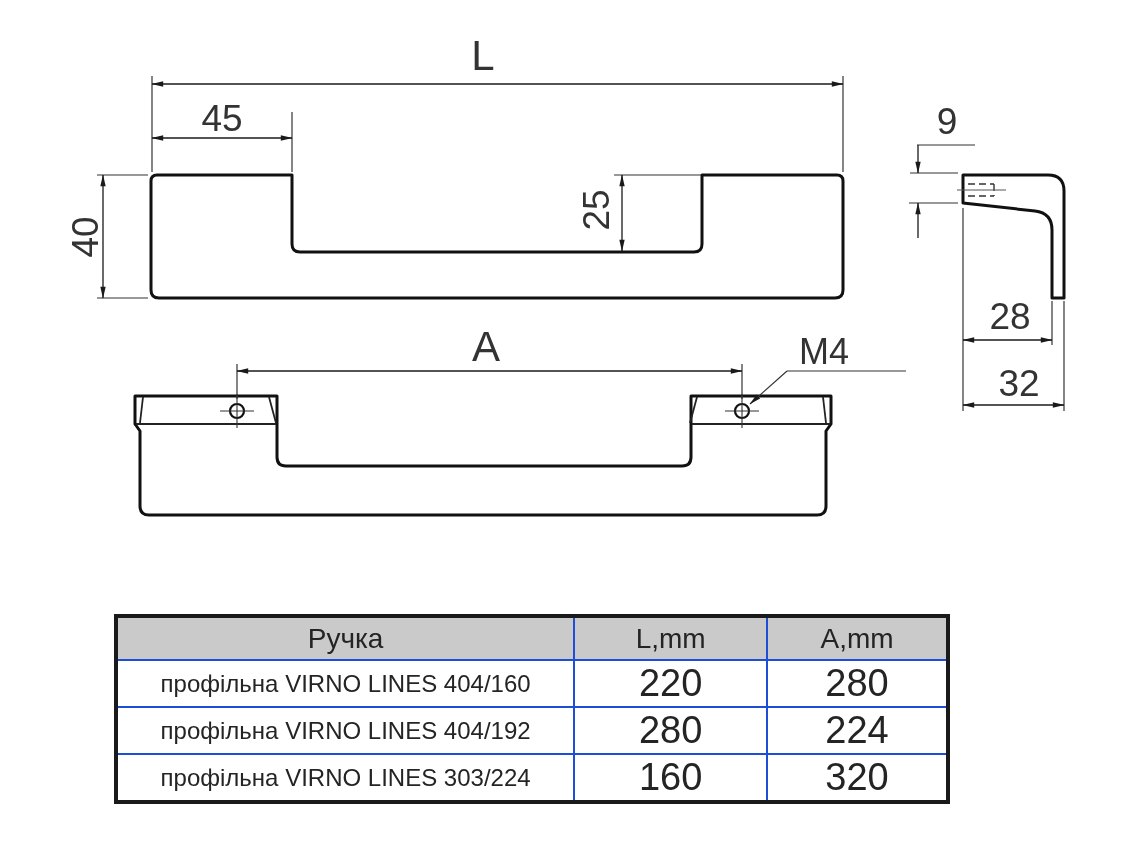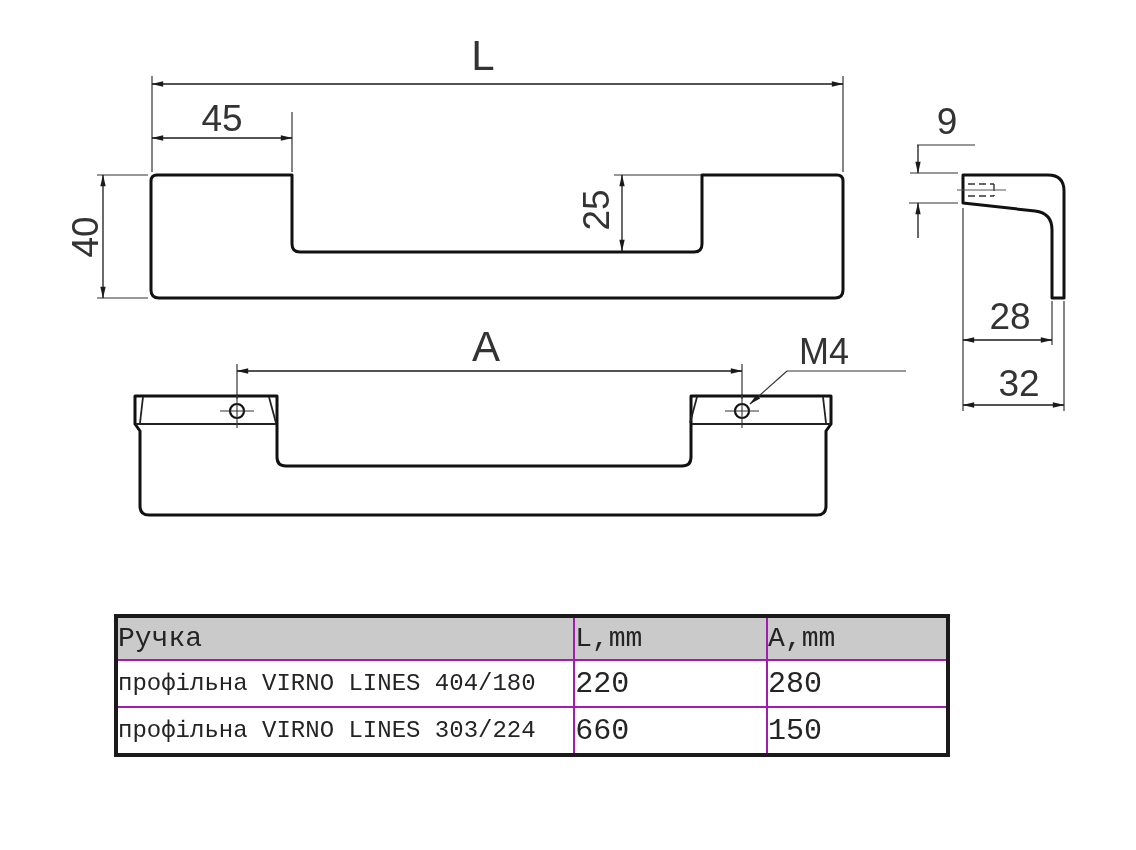--- a/index.html
+++ b/index.html
@@ -16,29 +16,29 @@
   .dim-num { font-size:37px; }
   .dim-big { font-size:42px; }
   .dim-m4  { font-size:36px; }
 
   .spec-table {
     position:absolute; left:114px; top:614px; width:836px;
     border-collapse:collapse; table-layout:fixed;
     color:#242424; border:4px solid #1a1a1a;
   }
   .spec-table th, .spec-table td {
-    border:2px solid #a21caf; text-align:left; vertical-align:middle;
-    padding:0; overflow:hidden; white-space:nowrap;font-family:Liberation Mono, monospace;
+    border:2px solid #1d4ed8; text-align:center; vertical-align:middle;
+    padding:0; overflow:hidden; white-space:nowrap;
   }
   .spec-table th {
     background:#cacaca; font-weight:normal; font-size:28px; height:41px;
   }
   .spec-table td { height:45px; }
   .spec-table td.name { font-size:24px; }
-  .spec-table td.num  { font-size:30px; }
+  .spec-table td.num  { font-size:38px; }
 </style>
 </head>
 <body>
 
 <div class="canvas">
 
   <svg width="1136" height="850" viewBox="0 0 1136 850">
     <defs>
       <marker id="arr" viewBox="0 0 10 6" refX="9.6" refY="3" markerWidth="17" markerHeight="7" markerUnits="userSpaceOnUse" orient="auto-start-reverse">
         <path d="M0 0.7 L10 3 L0 5.3 Z" fill="#1a1a1a"></path>
@@ -161,25 +161,30 @@
     </colgroup>
     <thead>
       <tr>
         <th>Ручка</th>
         <th>L,mm</th>
         <th>A,mm</th>
       </tr>
     </thead>
     <tbody>
       <tr>
-        <td class="name">профільна VIRNO LINES 404/180</td>
+        <td class="name">профільна VIRNO LINES 404/160</td>
         <td class="num">220</td>
         <td class="num">280</td>
       </tr>
       <tr>
+        <td class="name">профільна VIRNO LINES 404/192</td>
+        <td class="num">280</td>
+        <td class="num">224</td>
+      </tr>
+      <tr>
         <td class="name">профільна VIRNO LINES 303/224</td>
-        <td class="num">660</td>
-        <td class="num">150</td>
+        <td class="num">160</td>
+        <td class="num">320</td>
       </tr>
     </tbody>
   </table>
 
 </div>
 
 </body></html>

